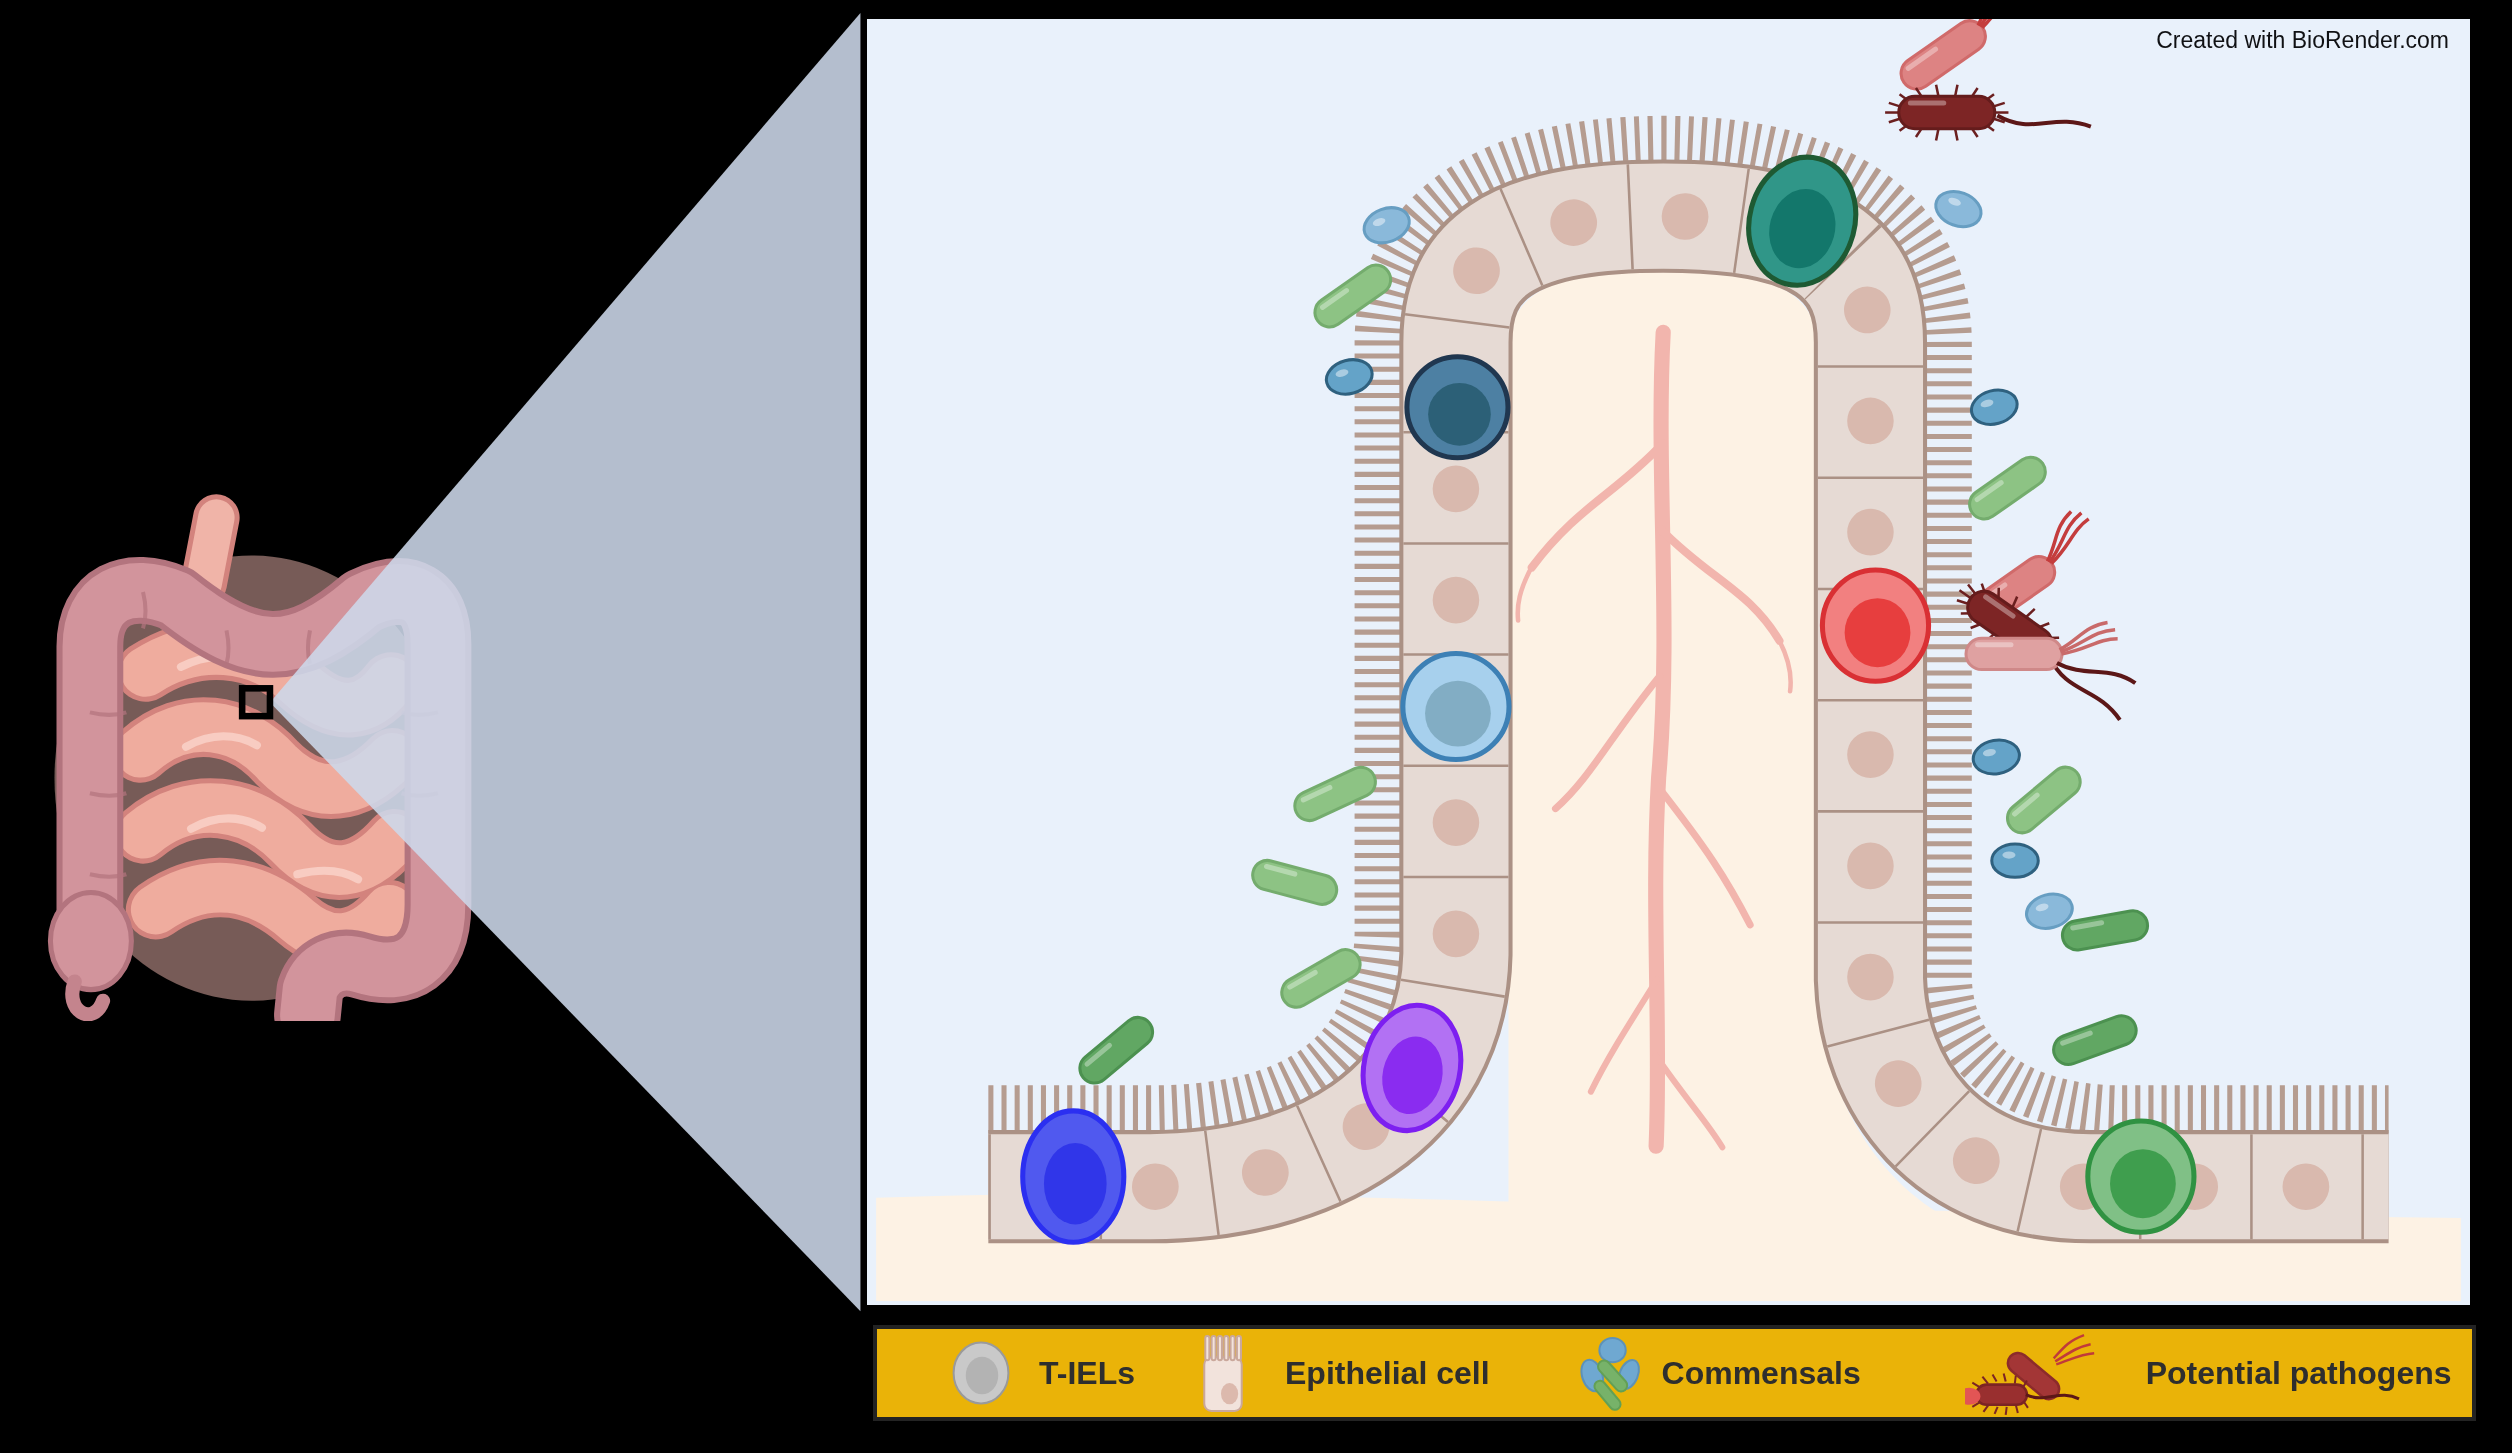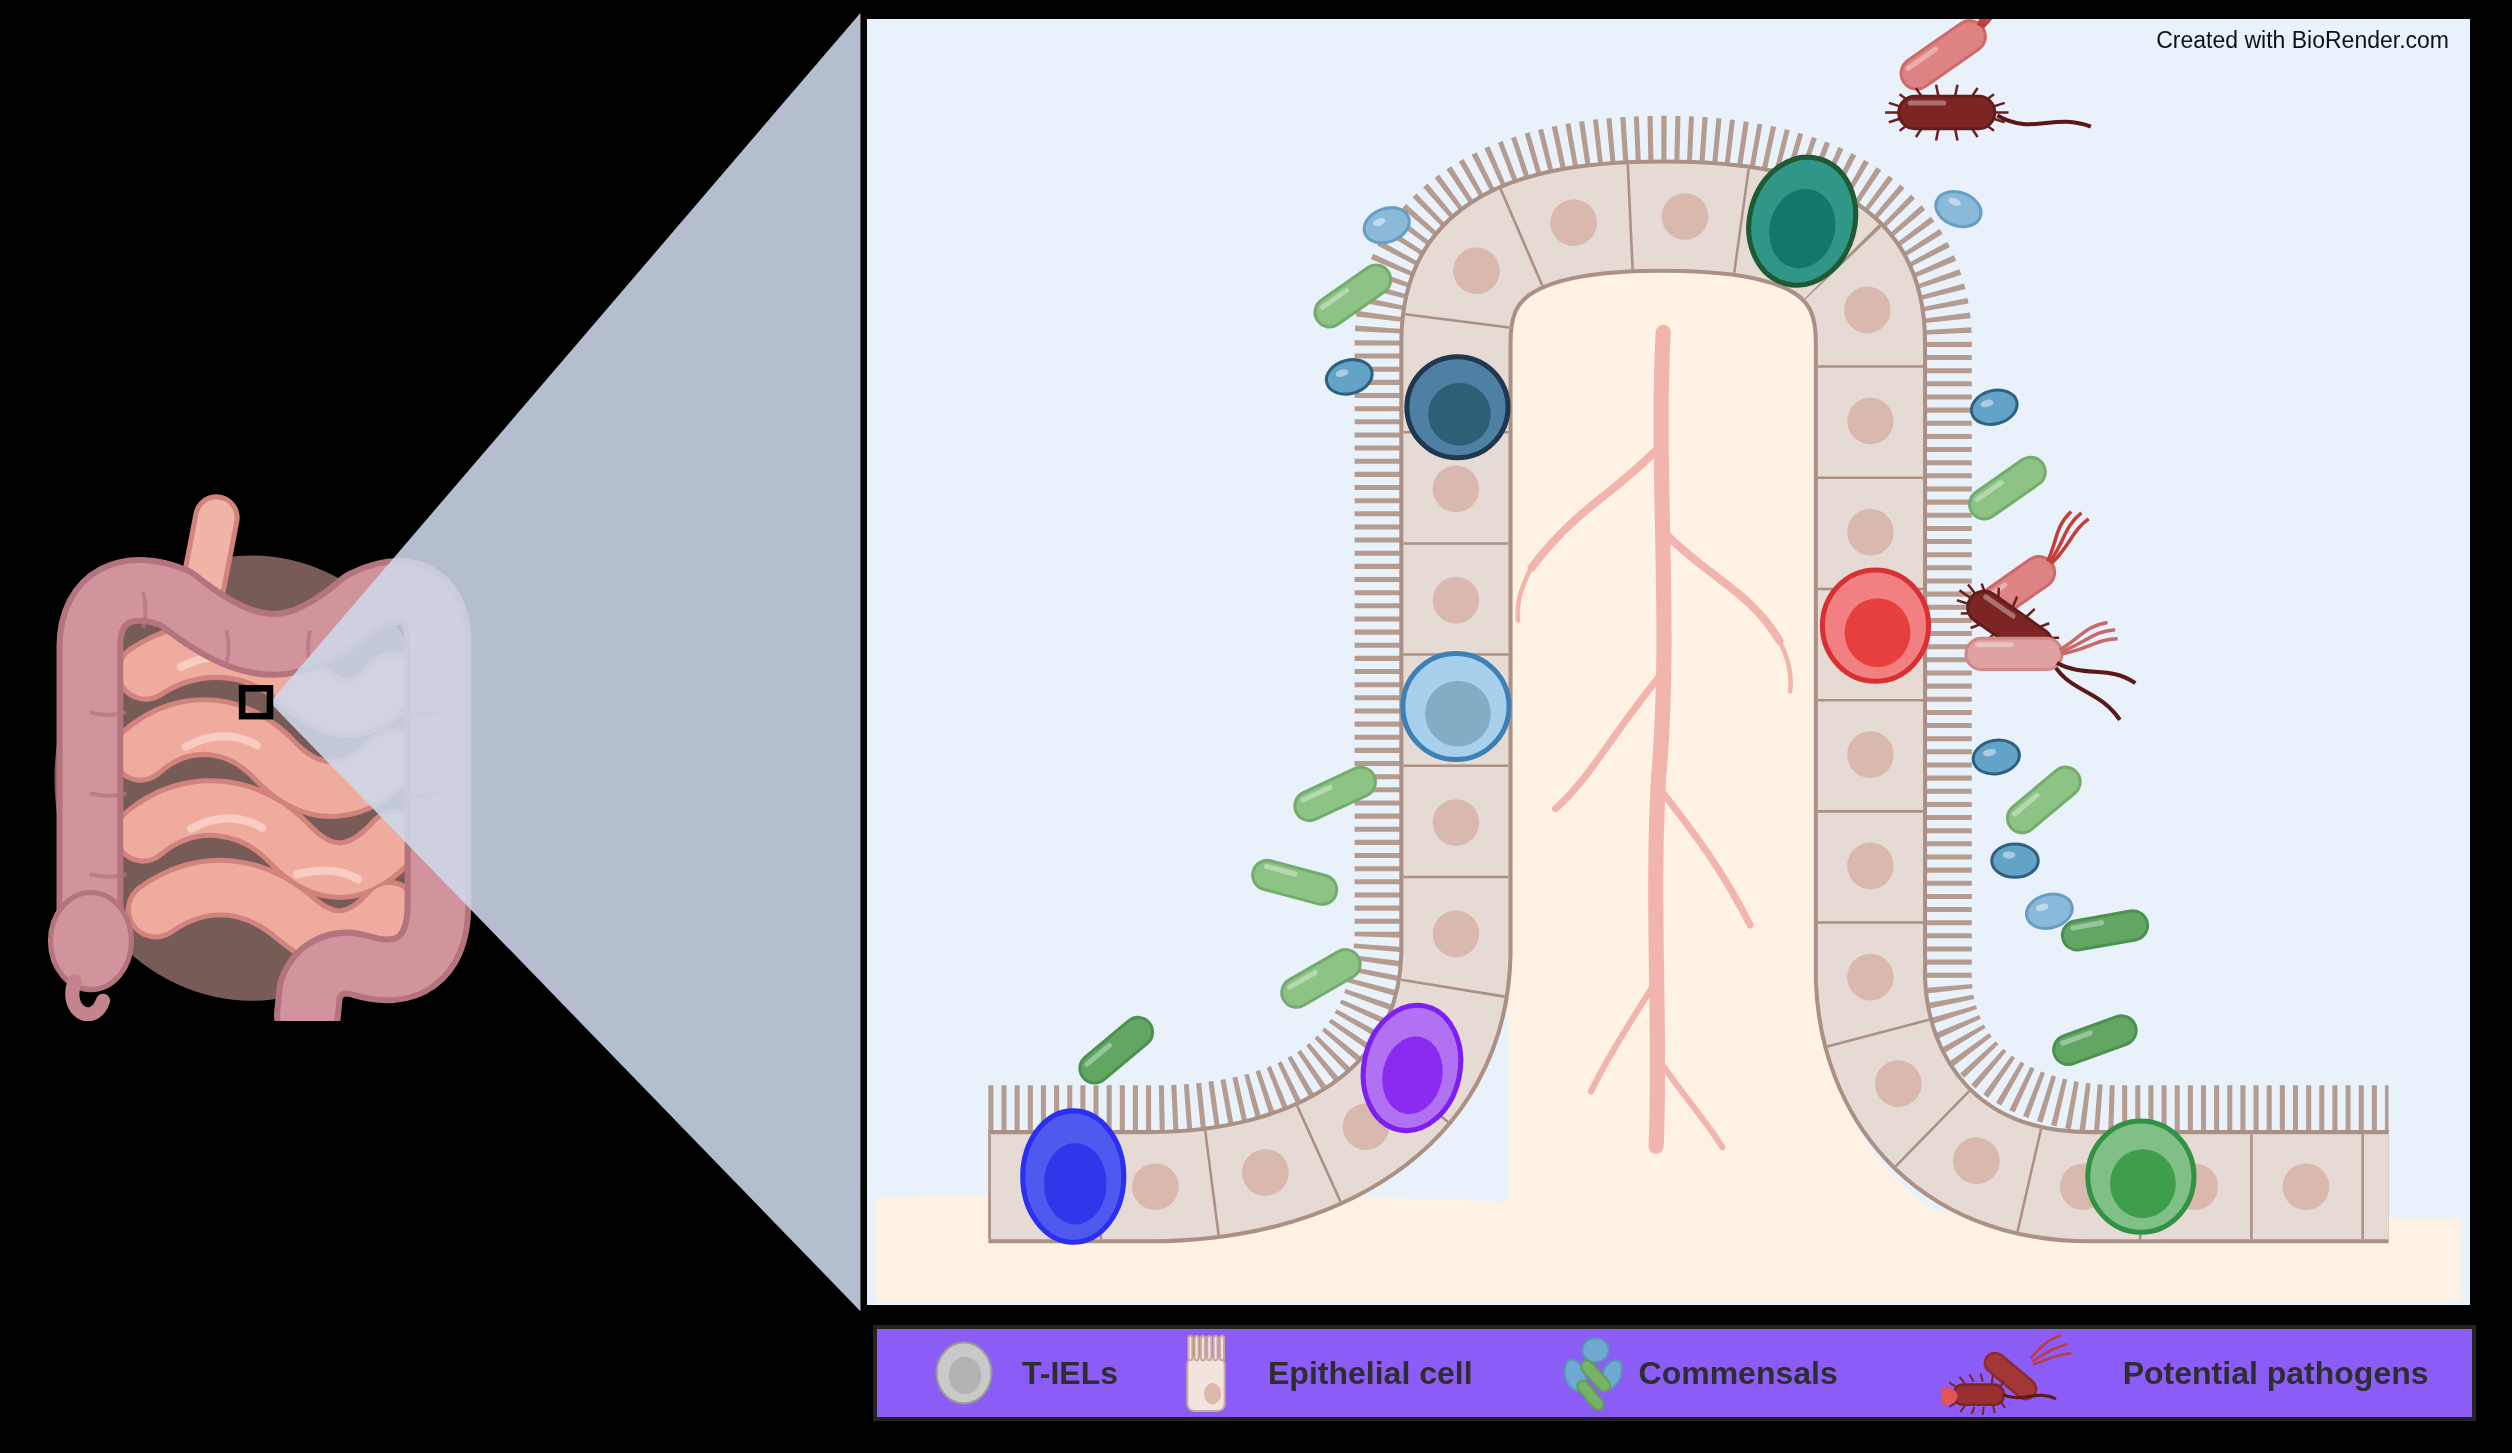--- a/index.html
+++ b/index.html
@@ -12,22 +12,22 @@
   #beam-overlay{position:absolute;left:0;top:0;width:2512px;height:1454px;pointer-events:none;}
   
   #panel{position:absolute;left:861px;top:12.6px;width:1603px;height:1286px;
          background:#e9f1fb;border:6px solid #000;}
   #villus-svg{position:absolute;left:0;top:0;width:1603px;height:1286px;}
   #panel-title{position:absolute;left:76px;top:56px;width:303px;text-align:center;
         font-size:52px;line-height:1.22;font-weight:bold;font-style:italic;color:#15181d;}
   #credit{position:absolute;top:8px;right:21px;font-size:23px;color:#101114;}
   
   #legend{position:absolute;left:873px;top:1325px;width:1603px;height:96px;
-          background:#8b5cf6;border:4px solid #232323;box-sizing:border-box;
-          display:flex;align-items:center;}
+          background:#eab308;border:4px solid #232323;box-sizing:border-box;
+          display:flex;align-items:center;padding-left:17px;}
   .legend-label{font-size:32px;font-weight:bold;color:#2e2e2e;white-space:nowrap;}
   .licon{flex:0 0 auto;}
 </style>
 </head>
 <body>
 
 <div id="stage">
 
   <svg id="organ" viewBox="0 0 925 1170">
     <ellipse cx="470" cy="690" rx="390" ry="440" fill="#edb6ae" opacity="0.5"></ellipse>
@@ -311,21 +311,21 @@
       <g transform="rotate(22 104 78)">
           <ellipse cx="104" cy="78" rx="18" ry="30" fill="#6fa8d1" stroke="#5d92b8" stroke-width="4"></ellipse>
         </g>
       <g transform="rotate(-42 70 80)">
           <rect x="59" y="45" width="24" height="74" rx="12" fill="#77b269" stroke="#63a055" stroke-width="4"></rect>
         </g>
       <g transform="rotate(-40 60 118)">
           <rect x="50" y="86" width="22" height="68" rx="11" fill="#77b269" stroke="#63a055" stroke-width="4"></rect>
         </g>
     </svg>
-    <div class="legend-label" style="margin-left:14px">Commensals</div>
+    <div class="legend-label" style="margin-left:20px">Commensals</div>
     <svg class="licon" style="margin-left:104px" width="137" height="91" viewBox="0 0 270 180">
       <g stroke="#c03a3a" stroke-width="5" fill="none">
         <path d="M175,60 C195,38 205,25 235,14"></path>
         <path d="M178,66 C205,50 220,38 248,32"></path>
         <path d="M180,72 C210,62 228,52 255,50"></path>
       </g>
       <g transform="rotate(40 135 95)">
           <rect x="75" y="75" width="120" height="40" rx="20" fill="#a33636" stroke="#8c2b2b" stroke-width="5"></rect>
         </g>
       <g stroke="#7c2424" stroke-width="4">

